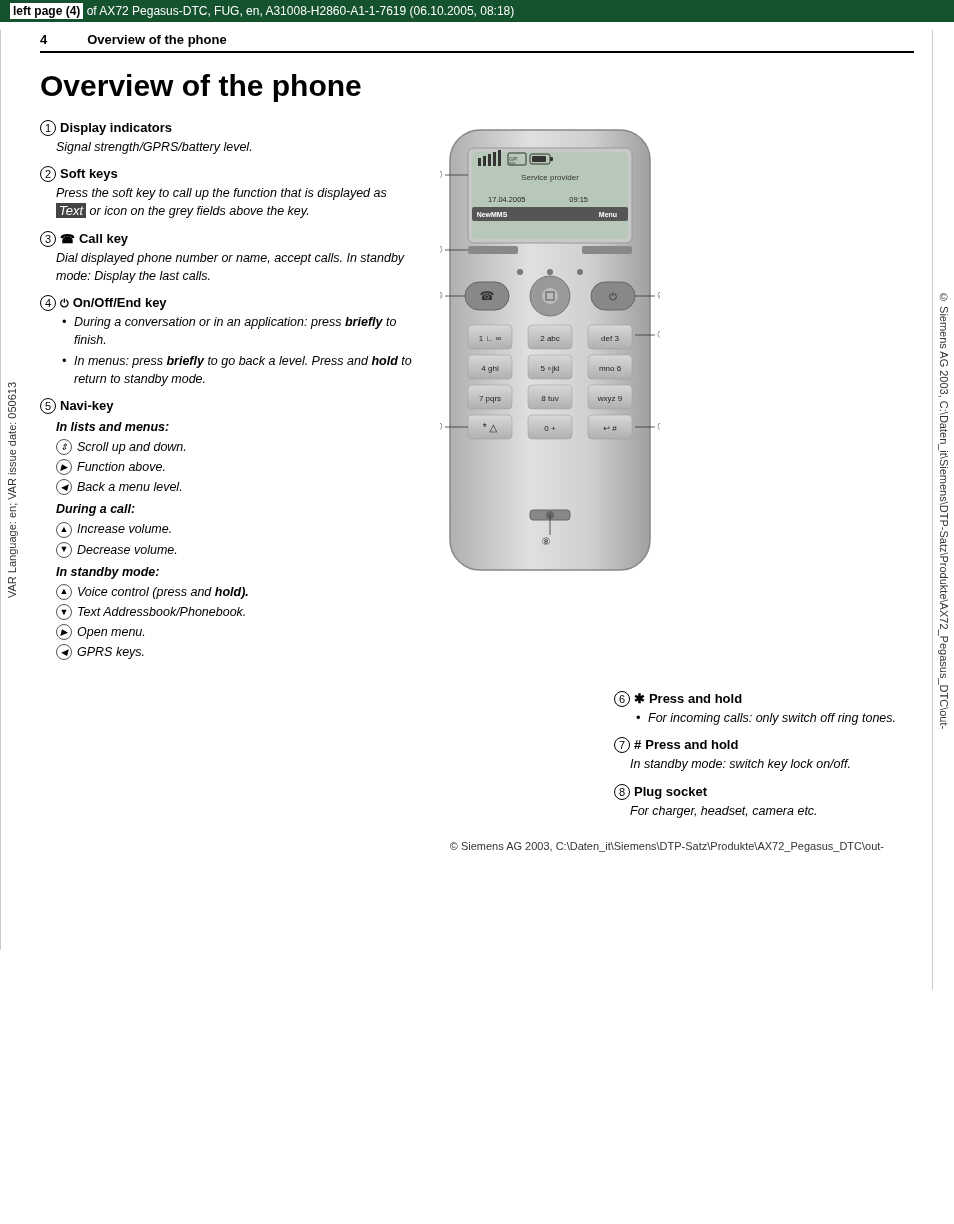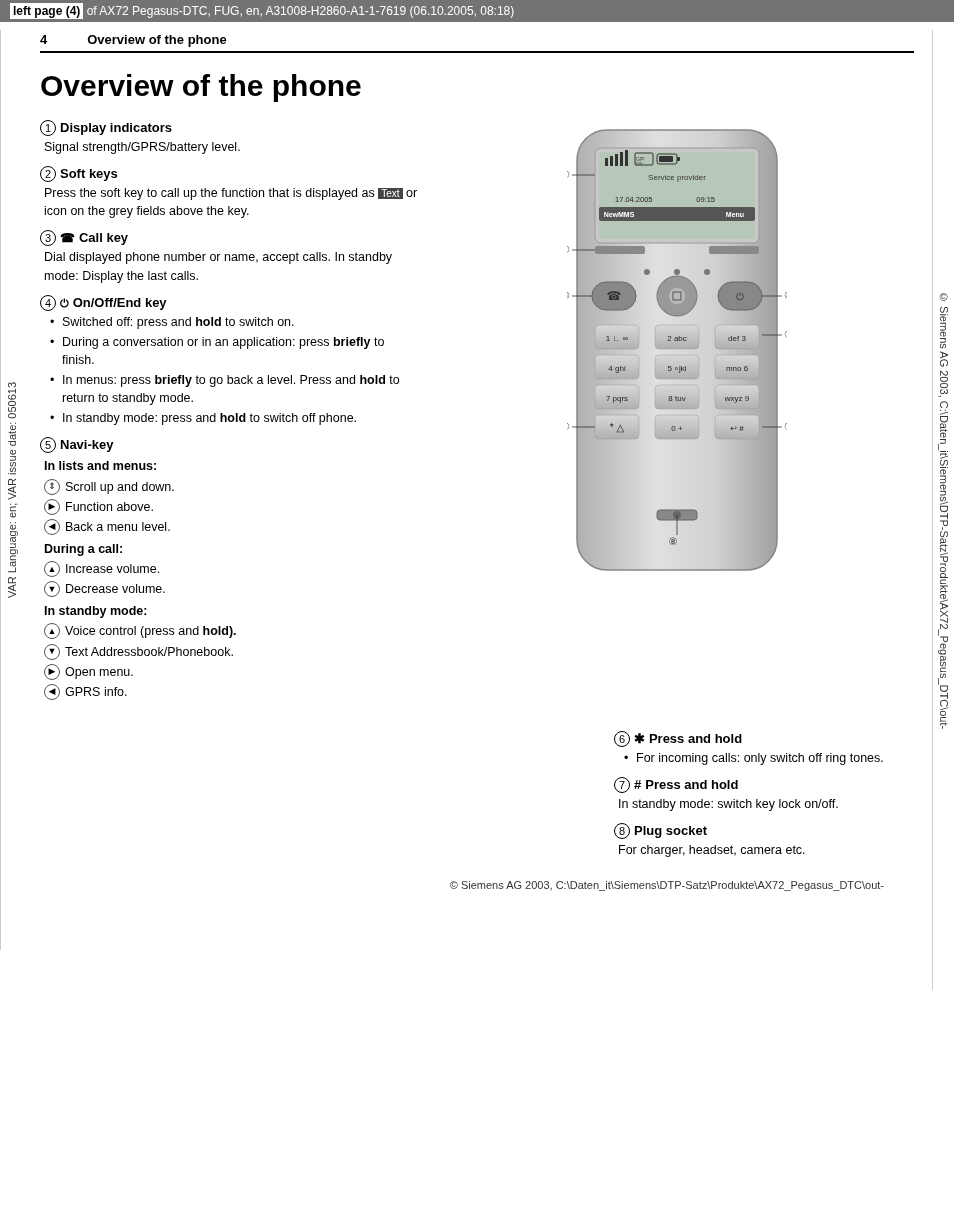--- a/index.html
+++ b/index.html
@@ -8,21 +8,21 @@
       font-size: 13px;
       background: #fff;
       width: 954px;
       min-height: 1224px;
       position: relative;
       overflow: hidden;
     }
 
     
     .top-bar {
-      background: #737373;
+      background: #14532d;
       color: #fff;
       font-size: 12px;
       padding: 4px 10px;
       display: flex;
       align-items: center;
       gap: 6px;
     }
     .top-bar .highlight { background: #fff; color: #000; padding: 1px 3px; font-weight: bold; }
 
     
@@ -100,21 +100,21 @@
       gap: 0;
     }
     .left-col {
       flex: 0 0 400px;
       padding-right: 20px;
     }
     .right-col {
       flex: 1;
       display: flex;
       flex-direction: column;
-      align-items: center;
+      align-items: flex-start;
     }
 
     
     .section {
       margin-bottom: 10px;
     }
     .section-title {
       font-weight: bold;
       font-size: 13px;
       display: flex;
@@ -130,27 +130,28 @@
       height: 16px;
       border: 1px solid #000;
       border-radius: 50%;
       font-size: 11px;
       font-weight: normal;
       flex-shrink: 0;
     }
     .section-body {
       font-size: 12.5px;
       line-height: 1.45;
-      margin-left: 4px;
+      margin-left: 16px;
+      font-style: italic;
     }
     .text-highlight {
       background: #444;
       color: #fff;
       padding: 0 3px;
-      font-size: 10px;
+      font-size: 13px;
     }
     .bold { font-weight: bold; }
 
     
     .bullet-list {
       list-style: none;
       margin-left: 6px;
     }
     .bullet-list li {
       font-size: 12.5px;
@@ -283,24 +284,22 @@
       </div>
 
       <div class="section">
         <div class="section-title">
           <span class="circle-num">4</span>
           <span style="font-size:11px;">⏻</span>
           <span>On/Off/End key</span>
         </div>
         <div class="section-body">
           <ul class="bullet-list">
-            <li>Switched off: press and <span class="bold">hold</span> to switch on.</li>
             <li>During a conversation or in an application: press <span class="bold">briefly</span> to finish.</li>
             <li>In menus: press <span class="bold">briefly</span> to go back a level. Press and <span class="bold">hold</span> to return to standby mode.</li>
-            <li>In standby mode: press and <span class="bold">hold</span> to switch off phone.</li>
           </ul>
         </div>
       </div>
 
       <div class="section">
         <div class="section-title">
           <span class="circle-num">5</span>
           <span>Navi-key</span>
         </div>
         <div class="section-body">
@@ -337,21 +336,21 @@
           <div class="navi-item">
             <span class="navi-icon">▼</span>
             <span>Text Addressbook/Phonebook.</span>
           </div>
           <div class="navi-item">
             <span class="navi-icon">▶</span>
             <span>Open menu.</span>
           </div>
           <div class="navi-item">
             <span class="navi-icon">◀</span>
-            <span>GPRS info.</span>
+            <span>GPRS keys.</span>
           </div>
         </div>
       </div>
 
     </div>
 
     <div class="right-col">
       <div class="phone-container">
         
         <svg viewBox="0 0 220 460" width="220" height="460" xmlns="http://www.w3.org/2000/svg">

